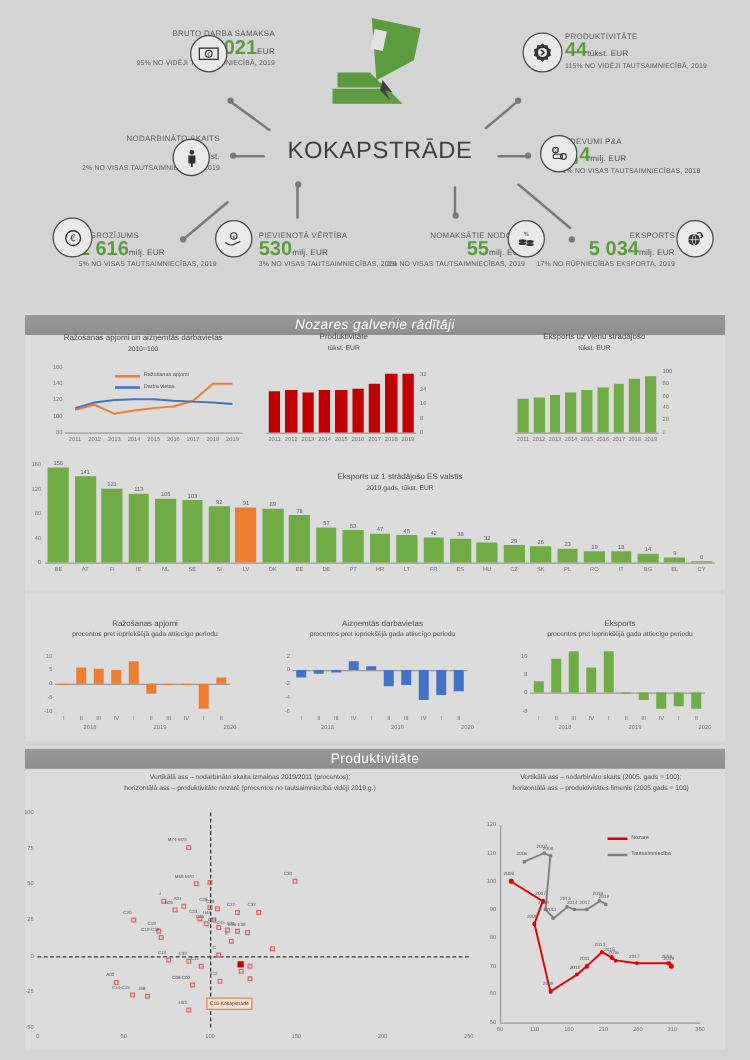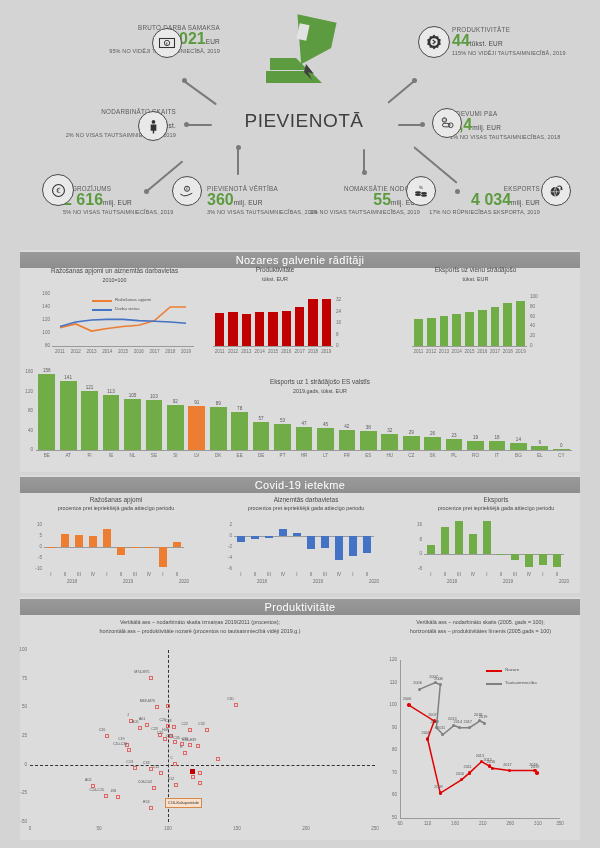--- a/index.html
+++ b/index.html
@@ -81,21 +81,21 @@
       <svg viewBox="0 0 78 72" width="78" height="72">
         <g fill="#5c9b3f">
           <path d="M8 44 L34 44 L46 56 L8 56 Z"></path>
           <path d="M4 57 L48 57 L60 69 L4 69 Z"></path>
           <path d="M30 4 L70 4 L70 30 L44 52 Z" transform="rotate(12 50 28)"></path>
         </g>
         <rect x="36" y="10" width="10" height="16" fill="#e2e2e2" transform="rotate(12 41 18)"></rect>
         <path d="M44 50 L52 60 L46 58 L50 66 L42 58 Z" fill="#3f3f3f"></path>
       </svg>
     </div>
-    <div class="brand-title">PIEVIENOTĀ</div>
+    <div class="brand-title">KOKAPSTRĀDE</div>
 
     <div class="kpi ta-r" style="left:30px; top:24px; width:190px;">
       <div class="cap">BRUTO DARBA SAMAKSA</div>
       <div class="val"><span>1021</span><span class="unit">EUR</span></div>
       <div class="sub">95% NO VIDĒJI TAUTSAIMNIECĪBĀ, 2019</div>
     </div>
     <div class="ico" style="left:152px; top:28px; width:30px; height:30px;">
       <svg viewBox="0 0 24 24" width="18" height="18">
           <rect x="2" y="6" width="20" height="12" fill="none" stroke="#333" stroke-width="1.4"></rect>
           <circle cx="12" cy="12" r="3.6" fill="none" stroke="#333" stroke-width="1.2"></circle>
@@ -122,21 +122,21 @@
     </div>
     <div class="ico" style="left:42px; top:174px; width:32px; height:32px;">
       <svg viewBox="0 0 24 24" width="19" height="19">
           <circle cx="12" cy="12" r="7.5" fill="none" stroke="#333" stroke-width="1.4"></circle>
           <text x="12" y="15" font-size="9" text-anchor="middle" fill="#333" font-family="DejaVu Sans">€</text>
         </svg>
     </div>
 
     <div class="kpi ta-l" style="left:207px; top:185px; width:150px;">
       <div class="cap">PIEVIENOTĀ VĒRTĪBA</div>
-      <div class="val"><span>360</span><span class="unit">milj. EUR</span></div>
+      <div class="val"><span>530</span><span class="unit">milj. EUR</span></div>
       <div class="sub">3% NO VISAS TAUTSAIMNIECĪBAS, 2019</div>
     </div>
     <div class="ico" style="left:172px; top:176px; width:30px; height:30px;">
       <svg viewBox="0 0 24 24" width="18" height="18">
           <circle cx="12" cy="9" r="3.4" fill="none" stroke="#333" stroke-width="1.3"></circle>
           <text x="12" y="11" font-size="4.4" text-anchor="middle" fill="#333" font-family="DejaVu Sans">€</text>
           <path d="M3 16 q5 4 9 2 l7-3" fill="none" stroke="#333" stroke-width="1.3"></path>
         </svg>
     </div>
 
@@ -177,21 +177,21 @@
           <text x="12" y="9" font-size="6" text-anchor="middle" fill="#333" font-family="DejaVu Sans">%</text>
           <ellipse cx="8" cy="14" rx="4" ry="1.6" fill="#333"></ellipse>
           <ellipse cx="8" cy="17" rx="4" ry="1.6" fill="#333"></ellipse>
           <ellipse cx="16" cy="15" rx="4" ry="1.6" fill="#333"></ellipse>
           <ellipse cx="16" cy="18" rx="4" ry="1.6" fill="#333"></ellipse>
         </svg>
     </div>
 
     <div class="kpi ta-r" style="left:400px; top:185px; width:140px;">
       <div class="cap">EKSPORTS</div>
-      <div class="val"><span>4 034</span><span class="unit">milj. EUR</span></div>
+      <div class="val"><span>5 034</span><span class="unit">milj. EUR</span></div>
       <div class="sub">17% NO RŪPNIECĪBAS EKSPORTA, 2019</div>
     </div>
     <div class="ico" style="left:541px; top:176px; width:30px; height:30px;">
       <svg viewBox="0 0 24 24" width="18" height="18">
           <circle cx="11" cy="13" r="6.2" fill="#333"></circle>
           <path d="M5 13 h12 M11 7 q4 6 0 12 q-4-6 0-12" fill="none" stroke="#e9e9e9" stroke-width=".8"></path>
           <path d="M14 6 q5-2 6 3 l-2-1 M20 9 l-2 2" fill="none" stroke="#333" stroke-width="1.4"></path>
         </svg>
     </div>
 
@@ -208,21 +208,21 @@
     <div class="connector" style="left:388px; top:102px; width:36px; transform:rotate(-40deg);"></div>
     <div class="dot" style="left:420px; top:122px;"></div>
     <div class="connector" style="left:398px; top:124px; width:24px;"></div>
     <div class="dot" style="left:455px; top:189px;"></div>
     <div class="connector" style="left:414px; top:146px; width:56px; transform:rotate(40deg);"></div>
     <div class="dot" style="left:362px; top:170px;"></div>
     <div class="connector" style="left:364px; top:148px; width:24px; transform:rotate(90deg);"></div>
   </div>
 
   <div class="panel" style="left:20px; top:250px; width:560px; height:222px;"></div>
-  <div class="banner" style="top:252px;">Nozares galvenie rādītāji</div>
+  <div class="banner" style="top:252px;font-style:italic;">Nozares galvenie rādītāji</div>
   <div id="sec-indicators">
       <div class="ct" style="left:22px;top:267px;width:185px;">Ražošanas apjomi un aizņemtās darbavietas</div>
       <div class="cst" style="left:22px;top:277px;width:185px;">2010=100</div>
       <div class="axlbl" style="left:38px;top:343px;width:12px;text-align:right;">80</div>
       <div class="axlbl" style="left:38px;top:330px;width:12px;text-align:right;">100</div>
       <div class="axlbl" style="left:38px;top:317px;width:12px;text-align:right;">120</div>
       <div class="axlbl" style="left:38px;top:304px;width:12px;text-align:right;">140</div>
       <div class="axlbl" style="left:38px;top:291px;width:12px;text-align:right;">160</div>
       <div class="axisline" style="left:52px;top:346px;width:142px;height:1px;"></div>
       <div class="axlbl" style="left:52px;top:349px;width:16px;text-align:center;">2011</div>
@@ -374,21 +374,20 @@
       <div class="axlbl" style="left:507.68px;top:453px;width:21.44px;text-align:center;">BG</div>
       <div class="bar" style="position:absolute;left:531.4784px;top:445.6125px;width:16.723200000000002px;height:4.3875px;background:#70ad47;"></div>
       <div class="vallbl" style="left:529.12px;top:439.6125px;width:21.44px;">9</div>
       <div class="axlbl" style="left:529.12px;top:453px;width:21.44px;text-align:center;">EL</div>
       <div class="bar" style="position:absolute;left:552.9184px;top:449.4px;width:16.723200000000002px;height:0.6px;background:#70ad47;"></div>
       <div class="vallbl" style="left:550.5600000000001px;top:443.4px;width:21.44px;">0</div>
       <div class="axlbl" style="left:550.5600000000001px;top:453px;width:21.44px;text-align:center;">CY</div>
     </div>
 
   <div class="panel" style="left:20px; top:475px; width:560px; height:118px;"></div>
-  <div class="banner" style="top:477px;">Covid-19 ietekme</div>
   <div id="sec-covid">
       <div class="ct" style="left:36px;top:496px;width:160px;">Ražošanas apjomi</div>
       <div class="cst" style="left:36px;top:505px;width:160px;">procentos pret iepriekšējā gada attiecīgo periodu</div>
       <div class="axlbl" style="left:30px;top:566px;width:12px;text-align:right;">-10</div>
       <div class="axlbl" style="left:30px;top:555px;width:12px;text-align:right;">-5</div>
       <div class="axlbl" style="left:30px;top:544px;width:12px;text-align:right;">0</div>
       <div class="axlbl" style="left:30px;top:533px;width:12px;text-align:right;">5</div>
       <div class="axlbl" style="left:30px;top:522px;width:12px;text-align:right;">10</div>
       <div class="axisline" style="left:44px;top:547px;width:140px;height:1px;"></div>
       <div class="bar" style="position:absolute;left:46.66px;top:547px;width:8.68px;height:1px;background:#ed7d31;"></div>

